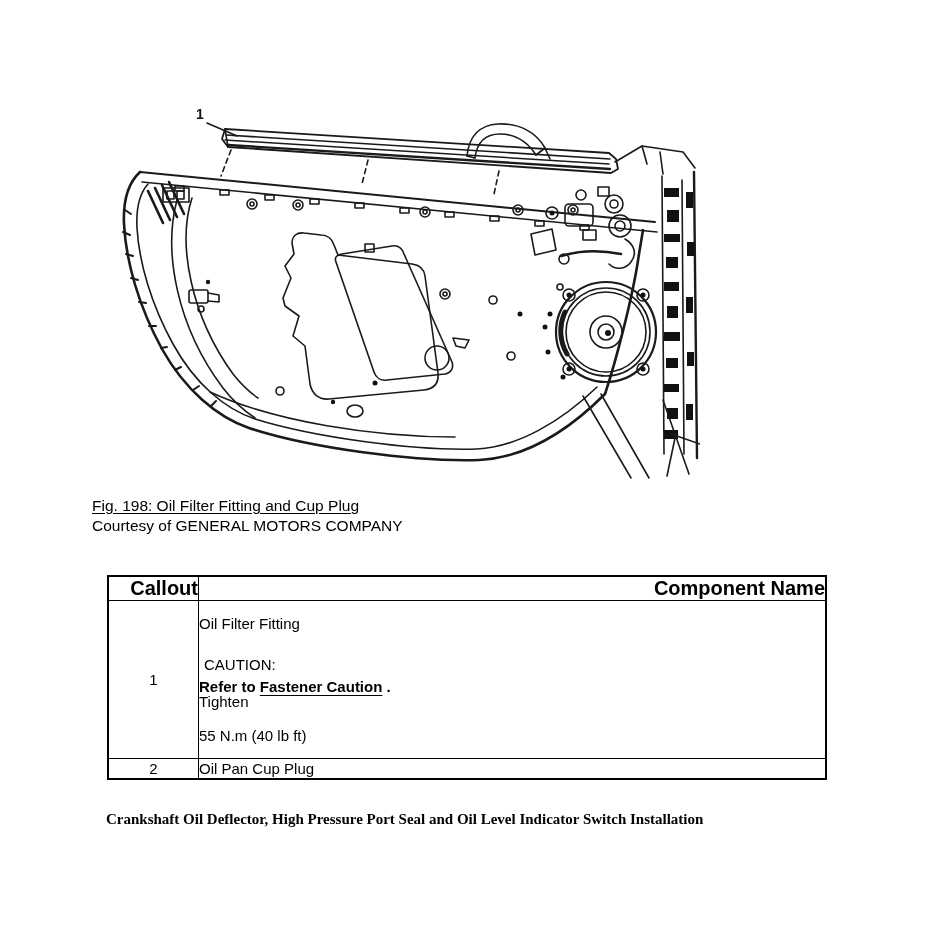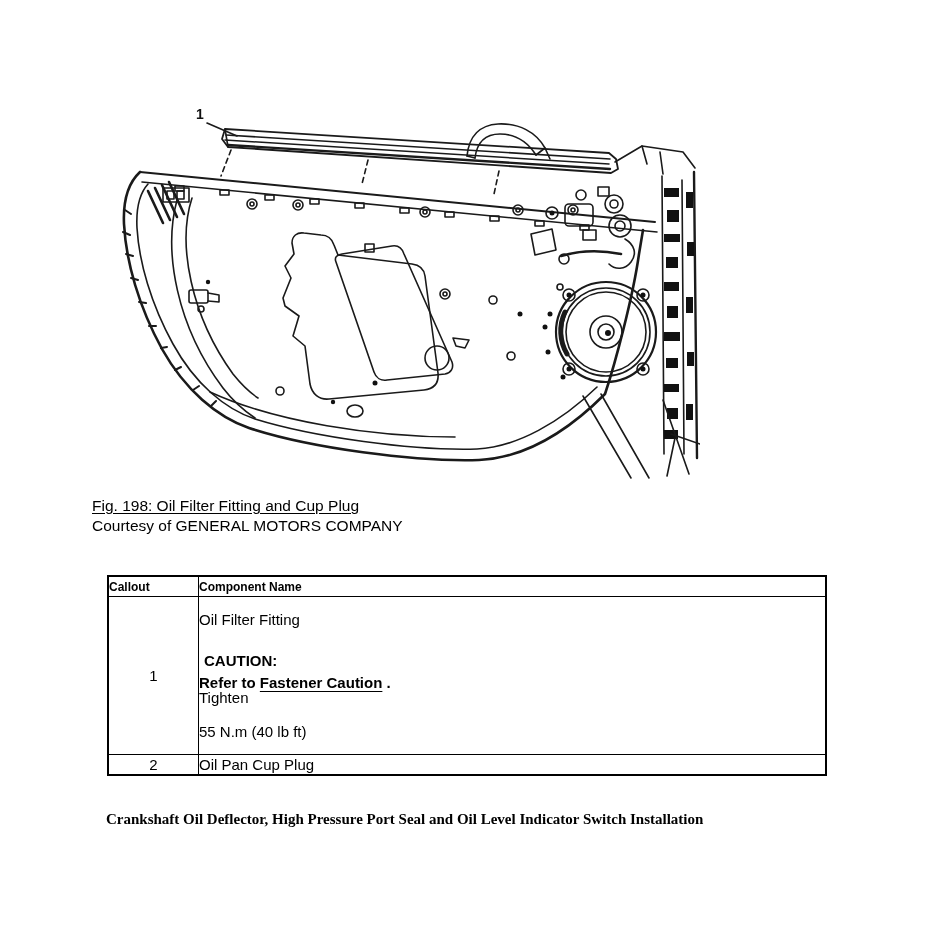--- a/index.html
+++ b/index.html
@@ -15,27 +15,27 @@
            line-height:20px;white-space:nowrap;}
   .caption .fig-line{text-decoration:underline;text-underline-offset:2px;}
   .table-title{position:absolute;left:107px;top:553px;font-size:15.5px;font-weight:bold;white-space:nowrap;}
 
   
   table.callout-table{position:absolute;left:107px;top:575px;width:720px;
         border-collapse:collapse;table-layout:fixed;background:#fff;
         border:2.5px solid #000;font-size:15px;}
   table.callout-table th,table.callout-table td{border:1.5px solid #000;padding:0;vertical-align:middle;}
   th.col-callout{width:89px;}
-  table.callout-table th{font-weight:bold;text-align:left;height:19px;font-size:12px;}
+  table.callout-table th{font-weight:bold;text-align:right;height:19px;font-size:20px;}
   td.callout-cell{text-align:center;}
   td.component-cell{vertical-align:top;padding:1px 4px 1px 3px;}
   tr.row-1{height:158px;}
   tr.row-2{height:20px;}
   .c-line{line-height:15.5px;}
-  .ln-caution{margin-top:26px;margin-left:5px;font-weight:bold;}
+  .ln-caution{margin-top:26px;margin-left:5px;font-weight:normal;}
   .ln-refer{margin-top:6px;font-weight:bold;}
   .ln-tighten{font-weight:normal;}
   .ln-torque{margin-top:18px;}
   .fastener-link{text-decoration:underline;text-underline-offset:3px;}
 
   
   .footer-heading{position:absolute;left:106px;top:803px;
         font-family:"Liberation Serif",serif;font-weight:bold;font-size:15px;white-space:nowrap;margin-top:8px;}
 
   svg{display:block;}

